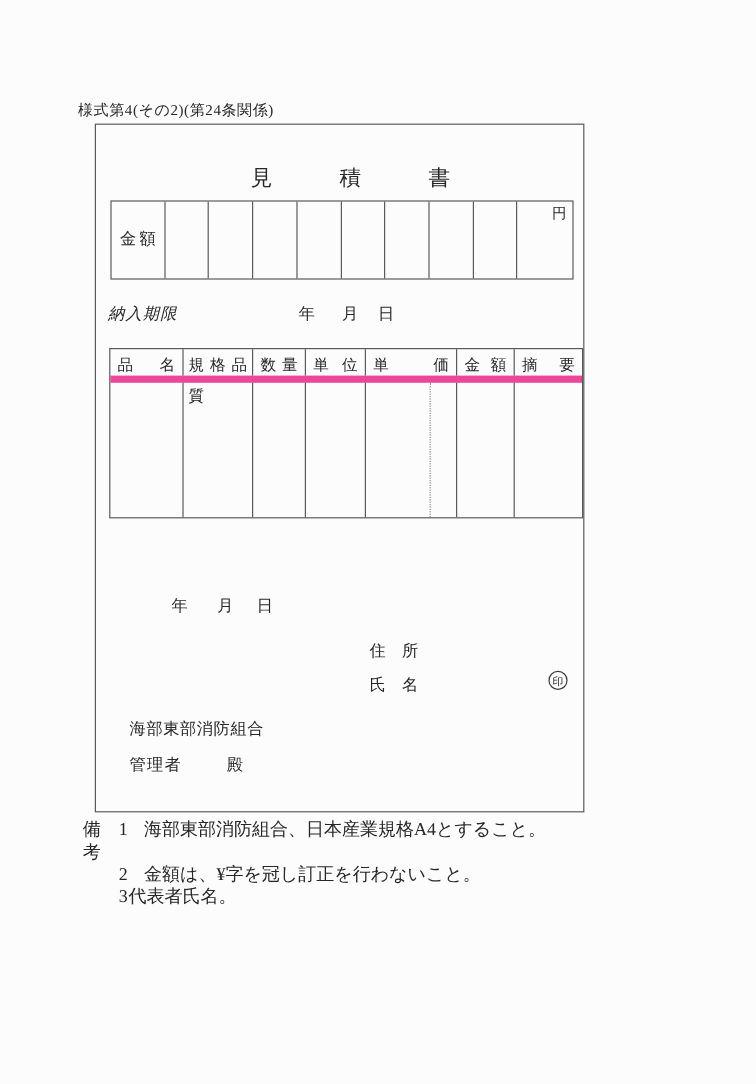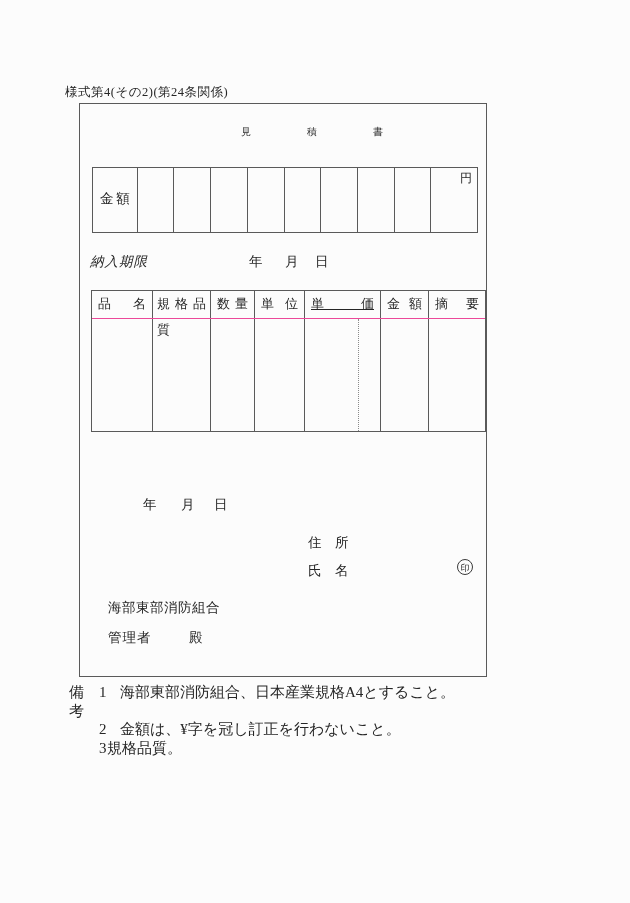--- a/index.html
+++ b/index.html
@@ -16,21 +16,21 @@
   
   .form-code { left:65px; top:84px; font-size:12.5px; letter-spacing:0.5px; white-space:nowrap; }
 
   
   .form-box {
     left:79px; top:103px; width:408px; height:574px;
     border:1px solid #5a5a5a; box-sizing:border-box;
   }
 
   
-  .form-title { top:21px; left:129px; font-size:10px; letter-spacing:56px; white-space:nowrap;margin-left:32px; }
+  .form-title { top:32px; left:129px; font-size:18px; letter-spacing:56px; white-space:nowrap; }
 
   
   .amount-table {
     left:12px; top:63px; width:386px; height:66px;
     border:1px solid #5a5a5a; box-sizing:border-box;
     display:flex;
   }
   .a-cell { box-sizing:border-box; height:100%; border-right:1px solid #5a5a5a; }
   .a-cell:last-child { border-right:none; }
   .a-label { width:45px; font-size:13.5px; line-height:62px;
@@ -43,26 +43,26 @@
   .delivery-line { top:149px; left:0; width:100%; height:16px; font-size:13.5px; }
   .delivery-line span { position:absolute; white-space:nowrap; }
   .dl-label { left:10px; letter-spacing:1px;font-style:italic; }
   .dl-y { left:169px; } .dl-m { left:205px; } .dl-d { left:235px; }
 
   
   .items-table {
     left:11px; top:186px; width:395px; height:142px;
     border:1px solid #5a5a5a; box-sizing:border-box;
   }
-  .it-header { display:flex; height:28px; border-bottom:1px solid #ec4899; box-sizing:border-box; }
+  .it-header { display:flex; height:28px; border-bottom:6px solid #ec4899; box-sizing:border-box; }
   .it-body { display:flex; height:112px; }
   .col { box-sizing:border-box; height:100%; border-right:1px solid #5a5a5a; }
   .col:last-child { border-right:none; }
   .c0 { width:61px; } .c1 { width:58px; } .c2 { width:44px; }
-  .c3 { width:50px; } .c4 { width:76px;text-decoration:underline; } .c5 { width:48px; } .c6 { flex:1; }
+  .c3 { width:50px; } .c4 { width:76px; } .c5 { width:48px; } .c6 { flex:1; }
   .th { font-size:13px; line-height:26px; text-align:justify; text-align-last:justify;
         text-justify:inter-character; padding:0 6px; }
   .th.tight { padding:0 4px; }
   .body-cell { position:relative; }
   .dotted-divider { position:absolute; top:0; bottom:0; left:71%; border-left:1px dotted #8a8a8a; }
 
   
   .statement { top:352px; left:18px; font-size:13px; letter-spacing:0.5px; white-space:nowrap; }
   .date-line2 { top:392px; left:0; width:100%; height:16px; font-size:13.5px; }
   .date-line2 span { position:absolute; }
@@ -173,18 +173,18 @@
     </div>
     <div class="note-row">
       <span class="note-label"></span>
       <span class="note-num">2</span>
       <div class="note-text">金額は、¥字を冠し訂正を行わないこと。</div>
     </div>
     <div class="note-row">
       <span class="note-label"></span>
       <span class="note-num">3</span>
       <div class="note-text">
-        <div class="outdent">規格品質。</div>
+        <div class="outdent">代表者氏名。</div>
       </div>
     </div>
   </div>
 
 </div>
 
 </body></html>

